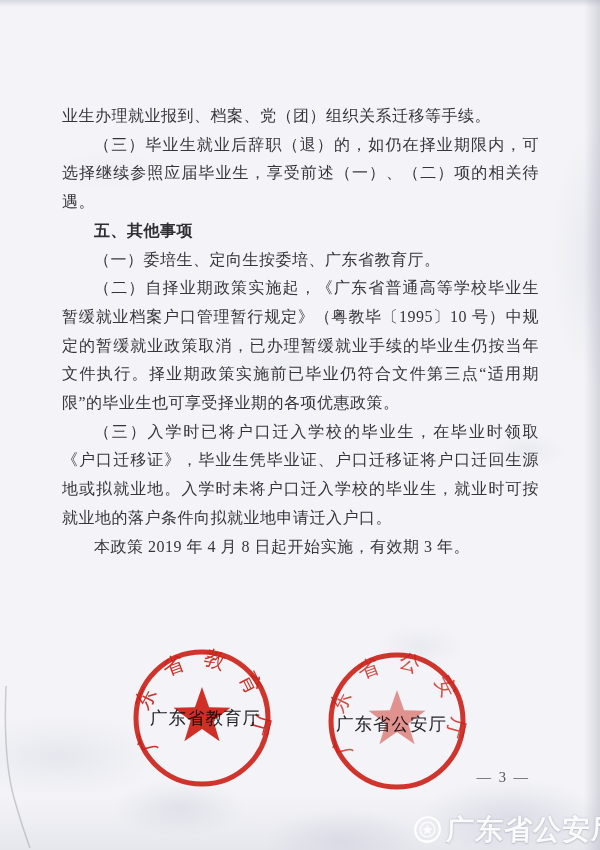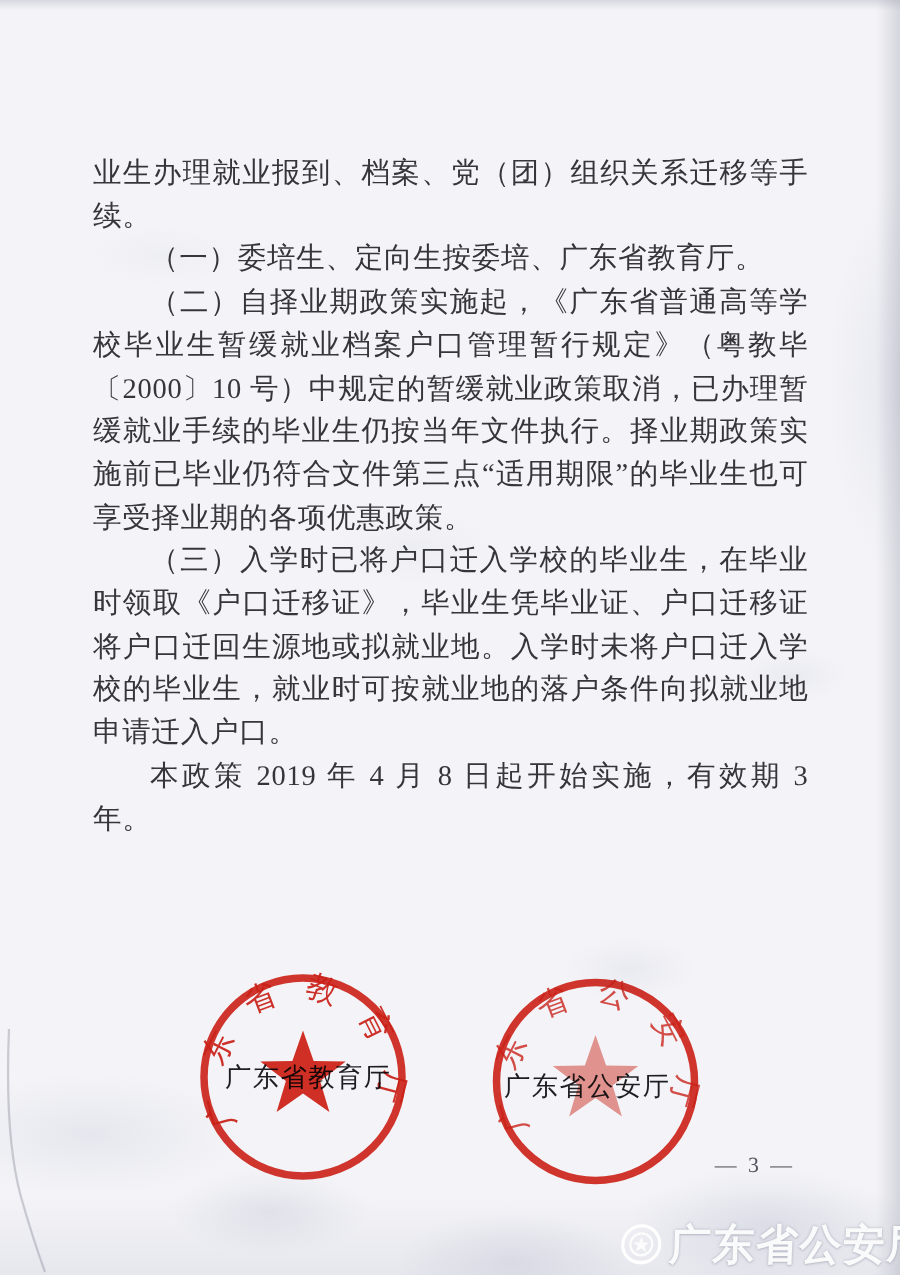--- a/index.html
+++ b/index.html
@@ -27,21 +27,21 @@
     background:linear-gradient(to right, rgba(140,143,158,0), rgba(140,143,158,.30));}
   .edge-top{position:absolute;top:0;left:0;width:100%;height:7px;
     background:linear-gradient(to bottom, rgba(150,153,168,.30), rgba(150,153,168,0));}
   .shade-bottom{position:absolute;bottom:0;left:0;width:100%;height:55px;
     background:linear-gradient(to bottom, rgba(180,183,198,0), rgba(180,183,198,.22));}
   .crease{position:absolute;left:0;top:680px;}
 
   
   .content{
     position:absolute;left:62px;top:102px;width:477px;
-    font-size:19px;line-height:28.7px;letter-spacing:.5px;
+    font-size:16px;line-height:28.7px;letter-spacing:.5px;
     color:#35353b;text-align:justify;word-break:break-all;
   }
   .content p{margin:0;text-indent:2em;}
   .content p.continuation{text-indent:0;}
   .content p.heading{
     font-family:"Liberation Sans","DejaVu Sans",sans-serif;
     font-weight:bold;color:#2e2e33;
   }
 
   
@@ -88,22 +88,24 @@
   <div class="edge-top"></div>
   <div class="edge-right"></div>
   <div class="shade-bottom"></div>
 
   <svg class="crease" width="42" height="170">
     <path d="M 6,6 Q 3,78 14,118 Q 22,146 30,168" stroke="rgba(148,150,164,.45)" stroke-width="1.5" fill="none"></path>
   </svg>
 
   <div class="content">
     <p class="continuation">业生办理就业报到、档案、党（团）组织关系迁移等手续。</p>
+    <p>（三）毕业生就业后辞职（退）的，如仍在择业期限内，可选择继续参照应届毕业生，享受前述（一）、（二）项的相关待遇。</p>
+    <p class="heading">五、其他事项</p>
     <p>（一）委培生、定向生按委培、广东省教育厅。</p>
-    <p>（二）自择业期政策实施起，《广东省普通高等学校毕业生暂缓就业档案户口管理暂行规定》（粤教毕〔2000〕10 号）中规定的暂缓就业政策取消，已办理暂缓就业手续的毕业生仍按当年文件执行。择业期政策实施前已毕业仍符合文件第三点“适用期限”的毕业生也可享受择业期的各项优惠政策。</p>
+    <p>（二）自择业期政策实施起，《广东省普通高等学校毕业生暂缓就业档案户口管理暂行规定》（粤教毕〔1995〕10 号）中规定的暂缓就业政策取消，已办理暂缓就业手续的毕业生仍按当年文件执行。择业期政策实施前已毕业仍符合文件第三点“适用期限”的毕业生也可享受择业期的各项优惠政策。</p>
     <p>（三）入学时已将户口迁入学校的毕业生，在毕业时领取《户口迁移证》，毕业生凭毕业证、户口迁移证将户口迁回生源地或拟就业地。入学时未将户口迁入学校的毕业生，就业时可按就业地的落户条件向拟就业地申请迁入户口。</p>
     <p>本政策 2019 年 4 月 8 日起开始实施，有效期 3 年。</p>
   </div>
 
   <div class="seal-name seal-name-left">广东省教育厅</div>
   <div class="seal-name seal-name-right">广东省公安厅</div>
 
   <div class="seal seal-left">
     <svg viewBox="0 0 150 150" width="150" height="150">
       <circle class="seal-ring" cx="75" cy="75" r="66"></circle>

